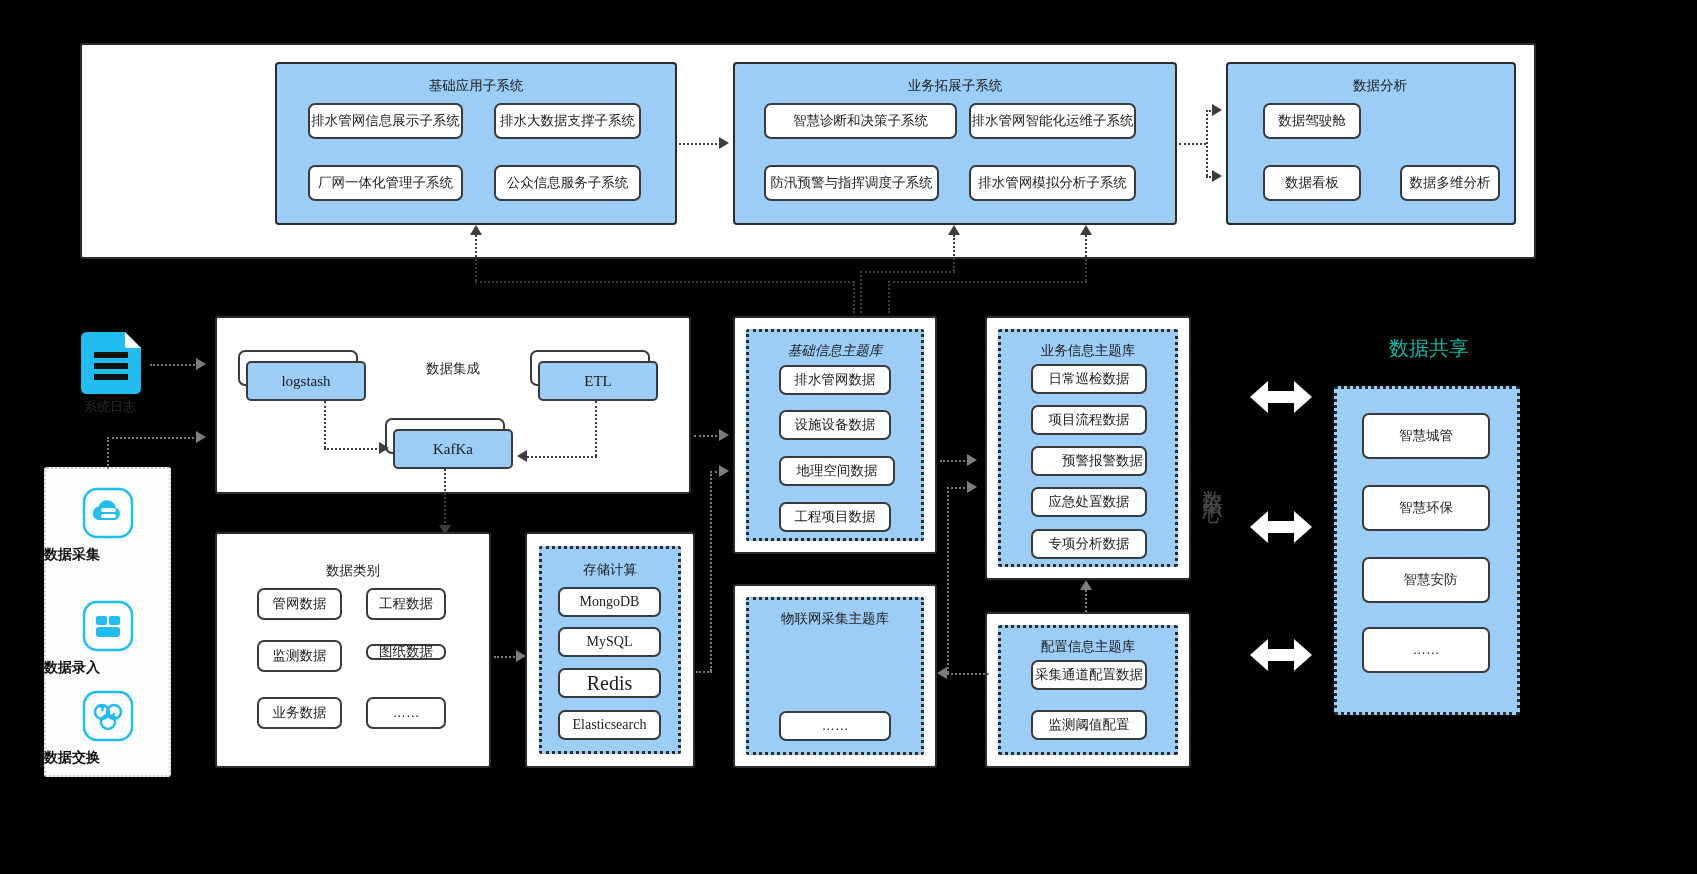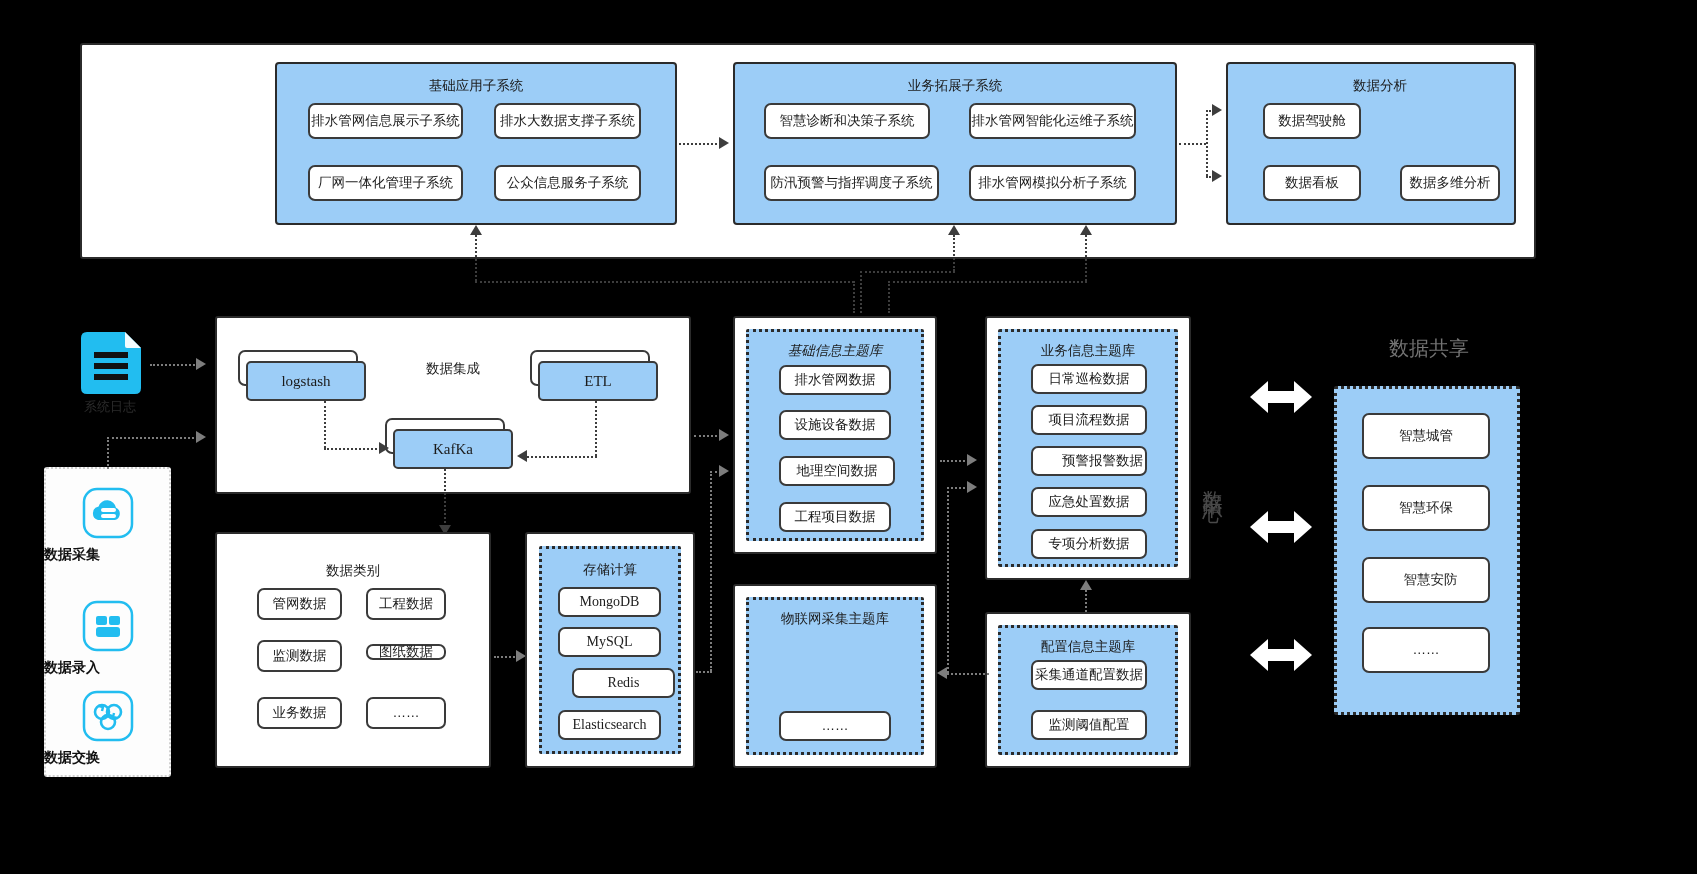--- a/index.html
+++ b/index.html
@@ -40,39 +40,39 @@
   .arr-u-g{position:absolute;width:0;height:0;border-left:6px solid transparent;
          border-right:6px solid transparent;border-bottom:10px solid #7d7d7d;}
 
   
   .rail{border:2px dotted #cfcfcf;background:#fdfdfd;border-radius:3px;}
   .rail-label{font-size:14px;font-weight:bold;color:#111;margin-top:3px;}
   .syslog-label{font-size:13px;color:#2e2e2e;text-align:center;}
 
   .vtext{writing-mode:vertical-rl;text-orientation:upright;font-size:20px;
          color:#494949;letter-spacing:4px;}
-  .share-title{font-size:20px;color:#737373;}
+  .share-title{font-size:20px;color:#14b8a6;}
 </style>
 </head>
 <body>
 
 <div class="abs white-panel" style="left:80px;top:43px;width:1456px;height:216px;"></div>
 
 <div class="abs blue-panel" style="left:275px;top:62px;width:402px;height:163px;">
   <div class="panel-title" style="top:13px;">基础应用子系统</div>
 </div>
 <div class="abs wbox" style="left:308px;top:103px;width:155px;height:36px;">排水管网信息展示子系统</div>
 <div class="abs wbox" style="left:494px;top:103px;width:147px;height:36px;">排水大数据支撑子系统</div>
 <div class="abs wbox" style="left:308px;top:165px;width:155px;height:36px;">厂网一体化管理子系统</div>
 <div class="abs wbox" style="left:494px;top:165px;width:147px;height:36px;">公众信息服务子系统</div>
 
 <div class="abs blue-panel" style="left:733px;top:62px;width:444px;height:163px;">
   <div class="panel-title" style="top:13px;">业务拓展子系统</div>
 </div>
-<div class="abs wbox" style="left:764px;top:103px;width:166px;height:36px;">智慧诊断和决策子系统</div>
+<div class="abs wbox" style="left:764px;top:103px;width:193px;height:36px;">智慧诊断和决策子系统</div>
 <div class="abs wbox" style="left:969px;top:103px;width:167px;height:36px;">排水管网智能化运维子系统</div>
 <div class="abs wbox" style="left:764px;top:165px;width:175px;height:36px;">防汛预警与指挥调度子系统</div>
 <div class="abs wbox" style="left:969px;top:165px;width:167px;height:36px;">排水管网模拟分析子系统</div>
 
 <div class="abs blue-panel" style="left:1226px;top:62px;width:290px;height:163px;">
   <div class="panel-title" style="top:13px;padding-left:9px;">数据分析</div>
 </div>
 <div class="abs wbox" style="left:1263px;top:103px;width:98px;height:36px;">数据驾驶舱</div>
 <div class="abs wbox" style="left:1263px;top:165px;width:98px;height:36px;">数据看板</div>
 <div class="abs wbox" style="left:1400px;top:165px;width:100px;height:36px;">数据多维分析</div>
@@ -195,21 +195,21 @@
 
 <div class="dh-g" style="left:494px;top:656px;width:24px;"></div>
 <div class="arr-r-g" style="left:516px;top:650px;"></div>
 
 <div class="abs white-panel" style="left:525px;top:532px;width:170px;height:236px;"></div>
 <div class="abs blue-dotted" style="left:539px;top:546px;width:142px;height:208px;">
   <div class="panel-title" style="top:12px;">存储计算</div>
 </div>
 <div class="abs wbox" style="left:558px;top:587px;width:103px;height:30px;font-size:14px;font-family:'Liberation Serif',serif;">MongoDB</div>
 <div class="abs wbox" style="left:558px;top:627px;width:103px;height:30px;font-size:14px;font-family:'Liberation Serif',serif;">MySQL</div>
-<div class="abs wbox" style="left:572px;top:668px;width:103px;height:30px;font-size:14px;font-family:'Liberation Serif',serif;">Redis</div>
+<div class="abs wbox" style="left:558px;top:668px;width:103px;height:30px;font-size:20px;font-family:'Liberation Serif',serif;">Redis</div>
 <div class="abs wbox" style="left:558px;top:710px;width:103px;height:30px;font-size:14px;font-family:'Liberation Serif',serif;">Elasticsearch</div>
 
 <div class="abs white-panel" style="left:733px;top:316px;width:204px;height:238px;"></div>
 <div class="abs blue-dotted" style="left:746px;top:329px;width:178px;height:212px;">
   <div class="panel-title" style="top:10px;font-style:italic;">基础信息主题库</div>
 </div>
 <div class="abs wbox" style="left:779px;top:365px;width:112px;height:30px;">排水管网数据</div>
 <div class="abs wbox" style="left:779px;top:410px;width:112px;height:30px;">设施设备数据</div>
 <div class="abs wbox" style="left:779px;top:456px;width:116px;height:30px;">地理空间数据</div>
 <div class="abs wbox" style="left:779px;top:502px;width:112px;height:30px;">工程项目数据</div>

